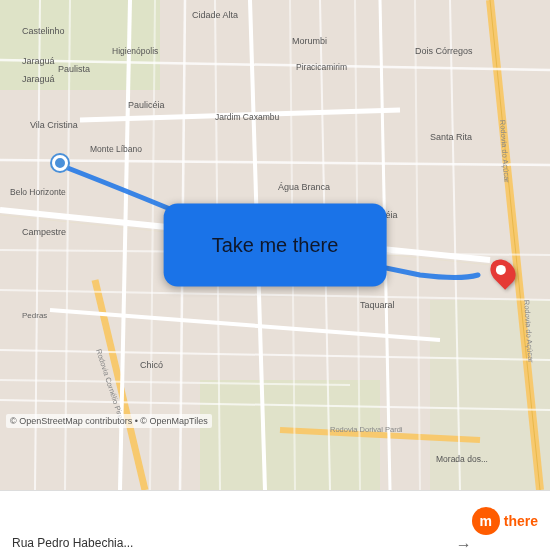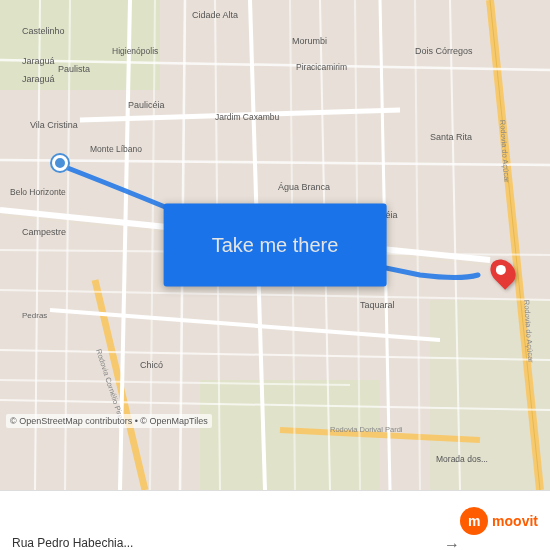--- a/index.html
+++ b/index.html
@@ -25,23 +25,23 @@
       height: 100%;
     }
 
     
     #take-me-there-btn {
       position: absolute;
       top: 50%;
       left: 50%;
       transform: translate(-50%, -50%);
       background: #1a73e8;
-      color: #e5e5e5;
+      color: #0f172a;
       border: none;
-      border-radius: 3px;
+      border-radius: 14px;
       padding: 30px 48px;
       font-size: 20px;
       font-weight: 500;
       cursor: pointer;
       white-space: nowrap;
       box-shadow: 0 2px 8px rgba(0,0,0,0.3);
       z-index: 10;
     }
 
     
@@ -281,15 +281,15 @@
 
 <div id="bottom-bar">
   <div class="route-info">
     <span class="route-from">Rua Pedro Habechia...</span>
     <span class="route-arrow">→</span>
   </div>
   <div class="moovit-logo">
     <div class="moovit-icon">
       <span>m</span>
     </div>
-    <span class="moovit-text">moovit</span>
+    <span class="moovit-text">there</span>
   </div>
 </div>
 
 </body></html>

